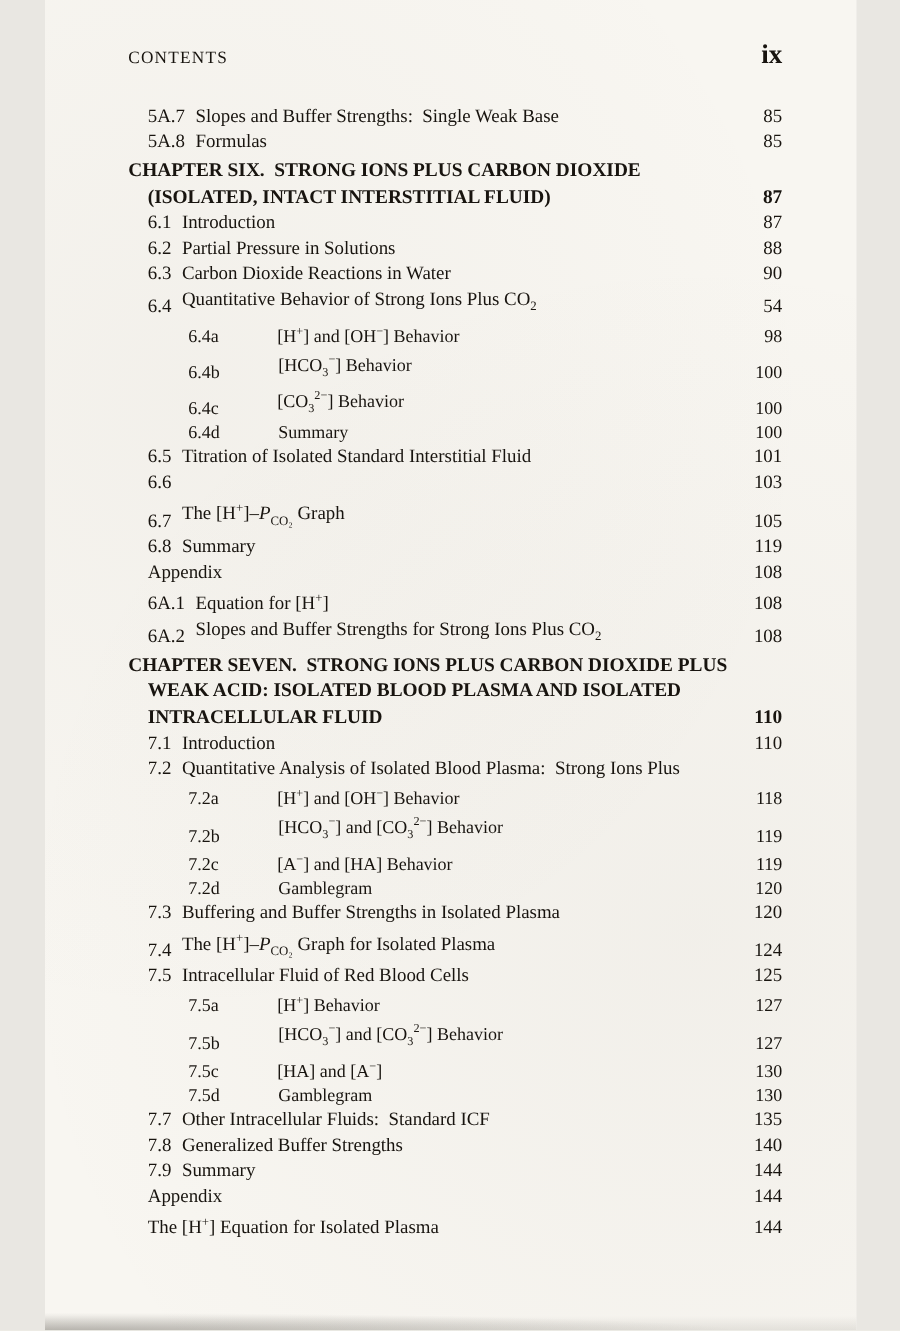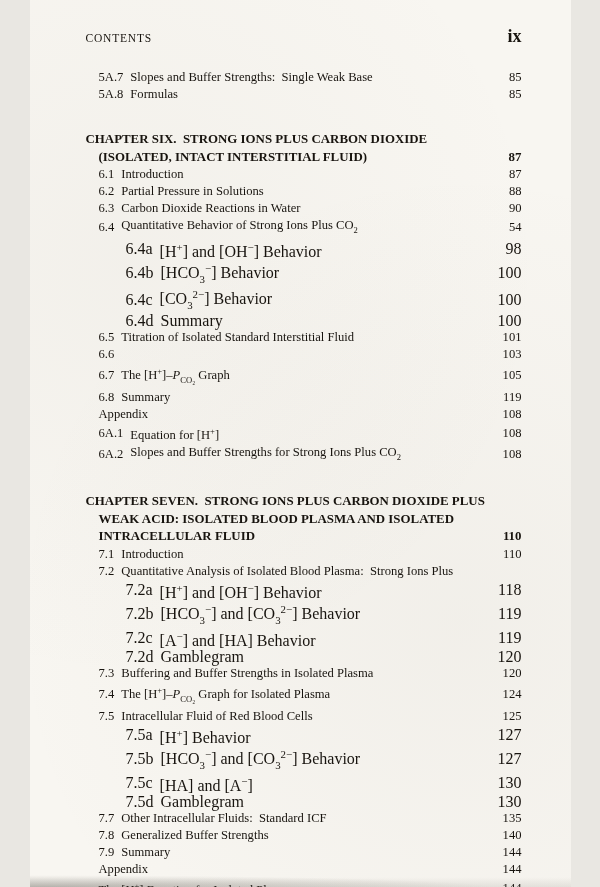--- a/index.html
+++ b/index.html
@@ -27,30 +27,30 @@
   .content{
     position:absolute;left:56px;right:49px;top:26px;
   }
   .header{
     display:flex;justify-content:space-between;align-items:baseline;
     font-size:11.5px;letter-spacing:0.8px;
     margin-bottom:22px;
   }
   .folio{font-weight:bold;font-size:18px;letter-spacing:0;}
   .row{
-    display:flex;align-items:center;
+    display:flex;align-items:flex-end;
     line-height:17px;font-size:12.6px;
   }
   .lvl1{padding-left:13px;}
-  .lvl2{padding-left:40px;font-size:16px;line-height:16px;}
+  .lvl2{padding-left:40px;font-size:12px;line-height:16px;gap:32px;}
   .row.cont{padding-left:40px;}
   .num{margin-right:7px;white-space:pre;}
   .ttl{white-space:pre-wrap;}
   .pg{margin-left:auto;padding-left:10px;text-align:right;}
-  .chapter{font-weight:bold;font-size:12.9px;margin-top:28px;}
+  .chapter{font-weight:bold;font-size:12.9px;margin-top:2px;}
   .hrow{display:flex;align-items:baseline;line-height:17.5px;}
   .hrow.cont{padding-left:13px;}
   .bold{font-weight:bold;}
   sub{font-size:0.68em;}
   sup{font-size:0.68em;}
 </style>
 </head>
 <body>
 
 <div class="page">

